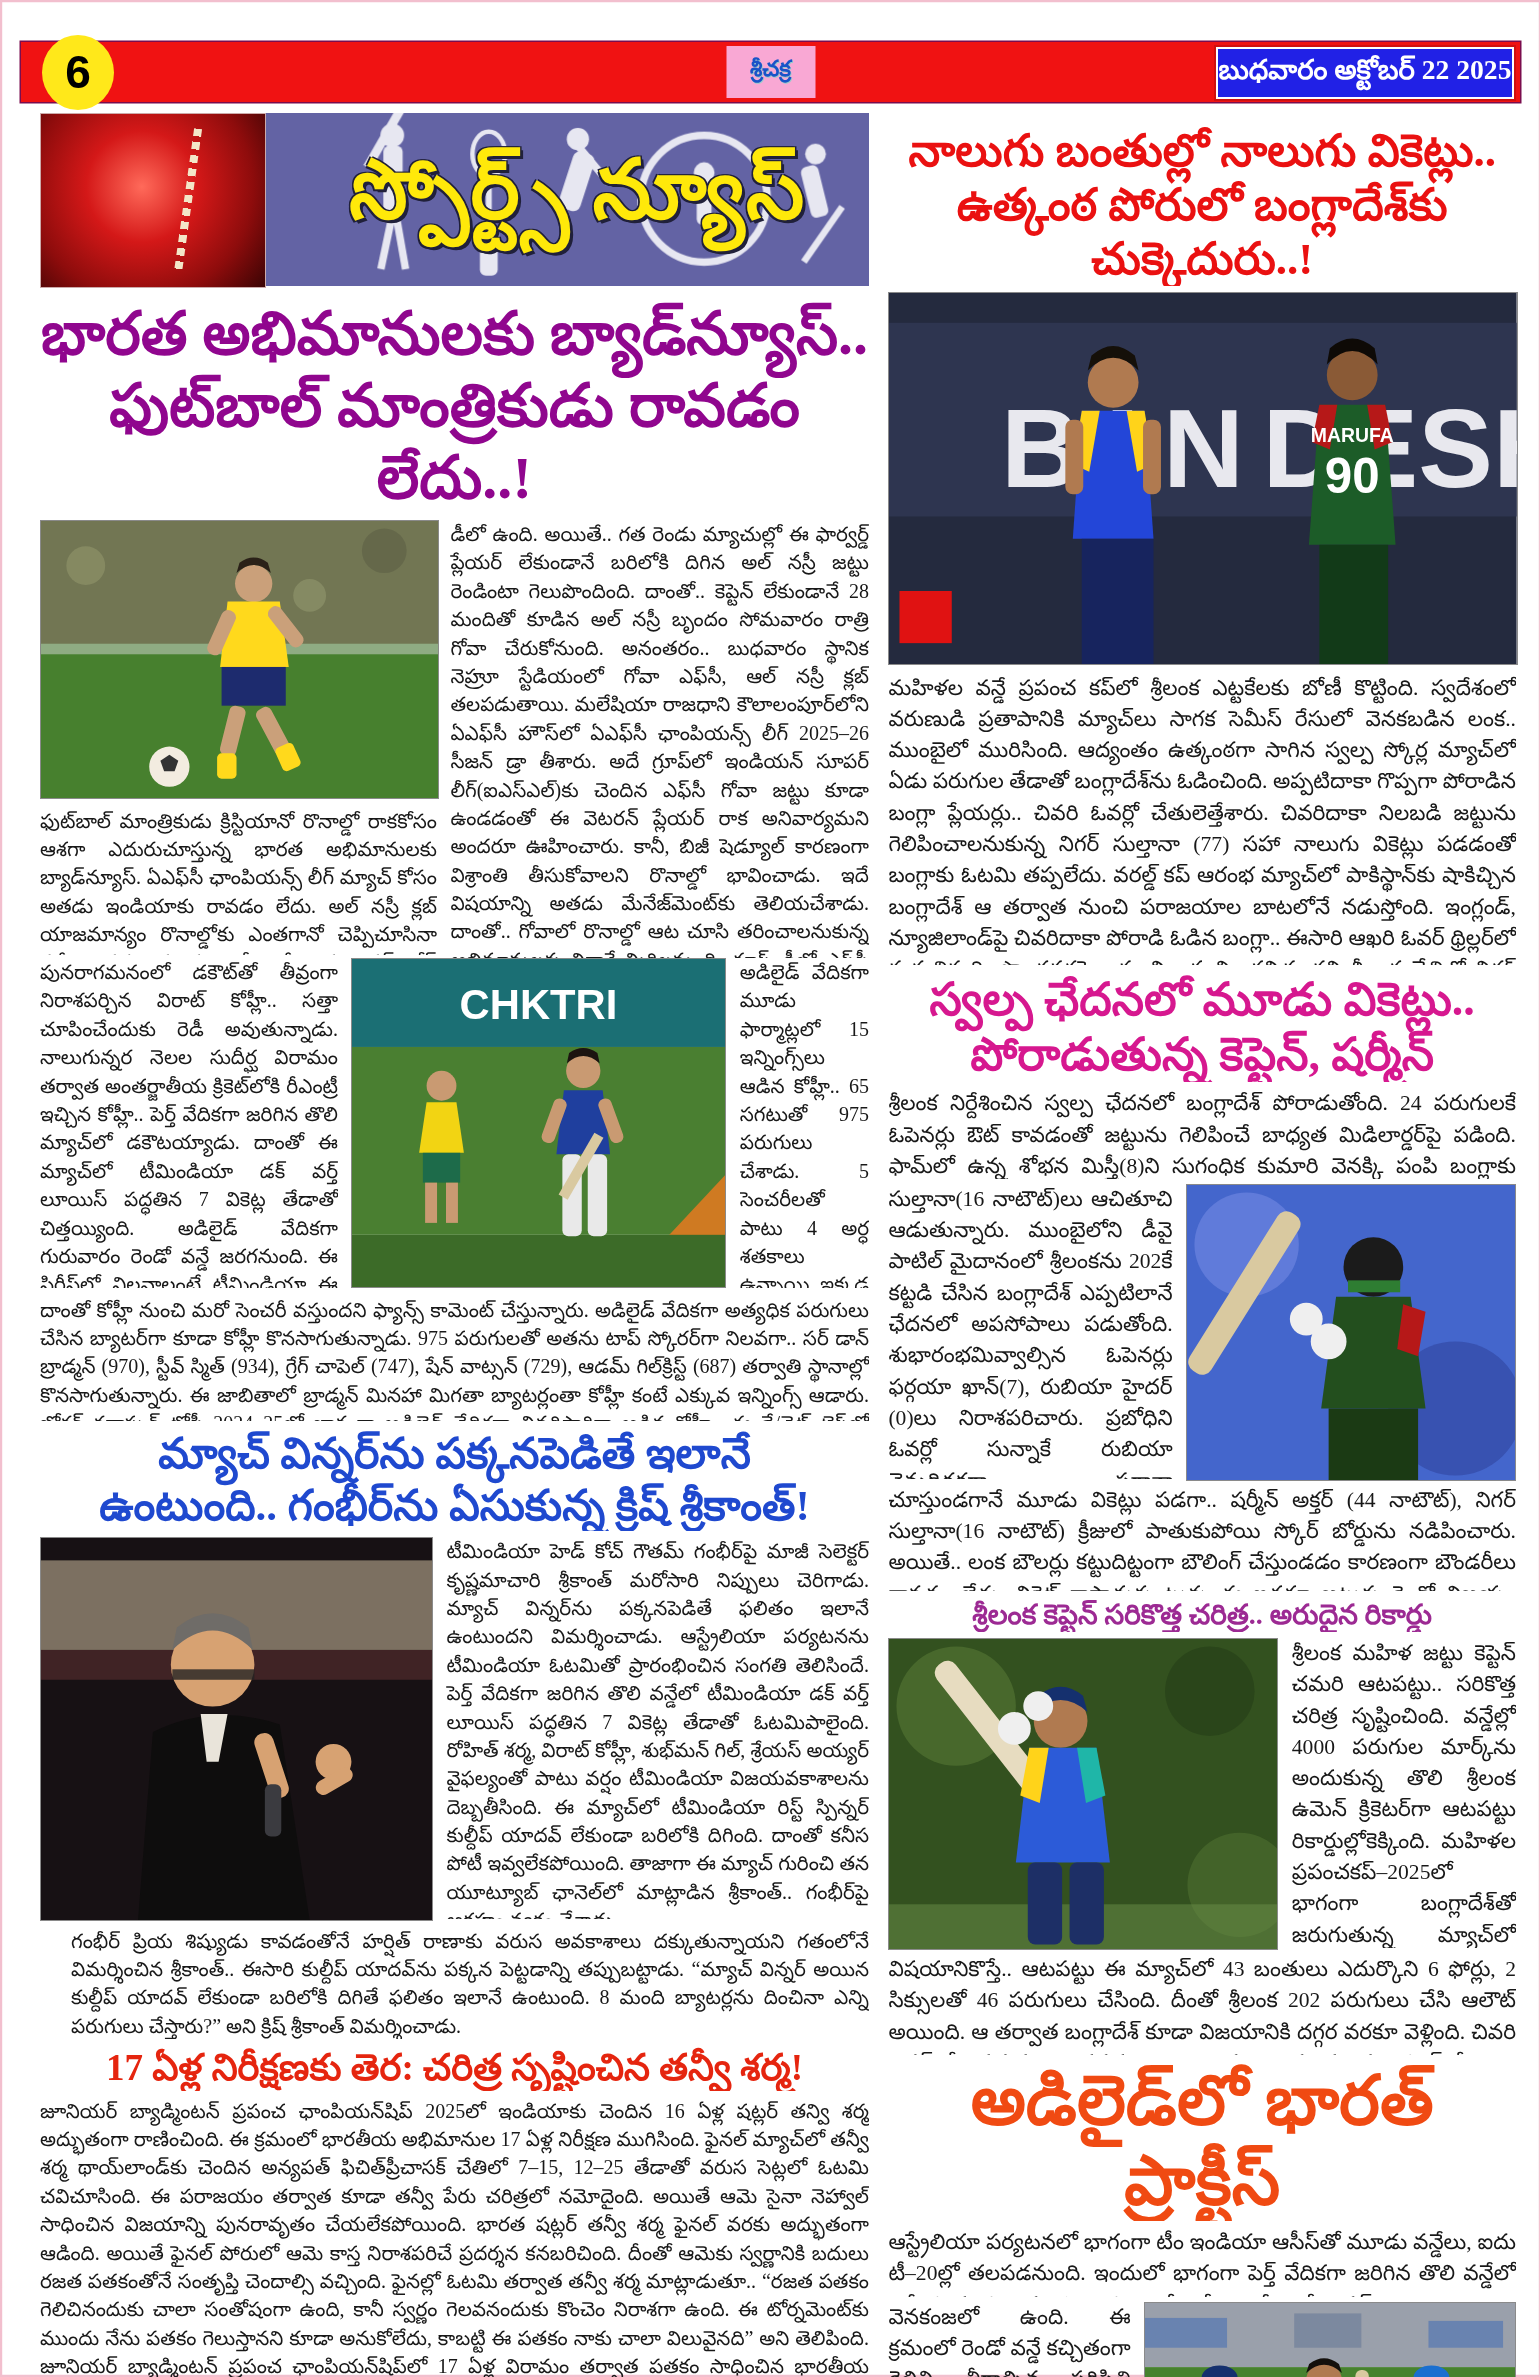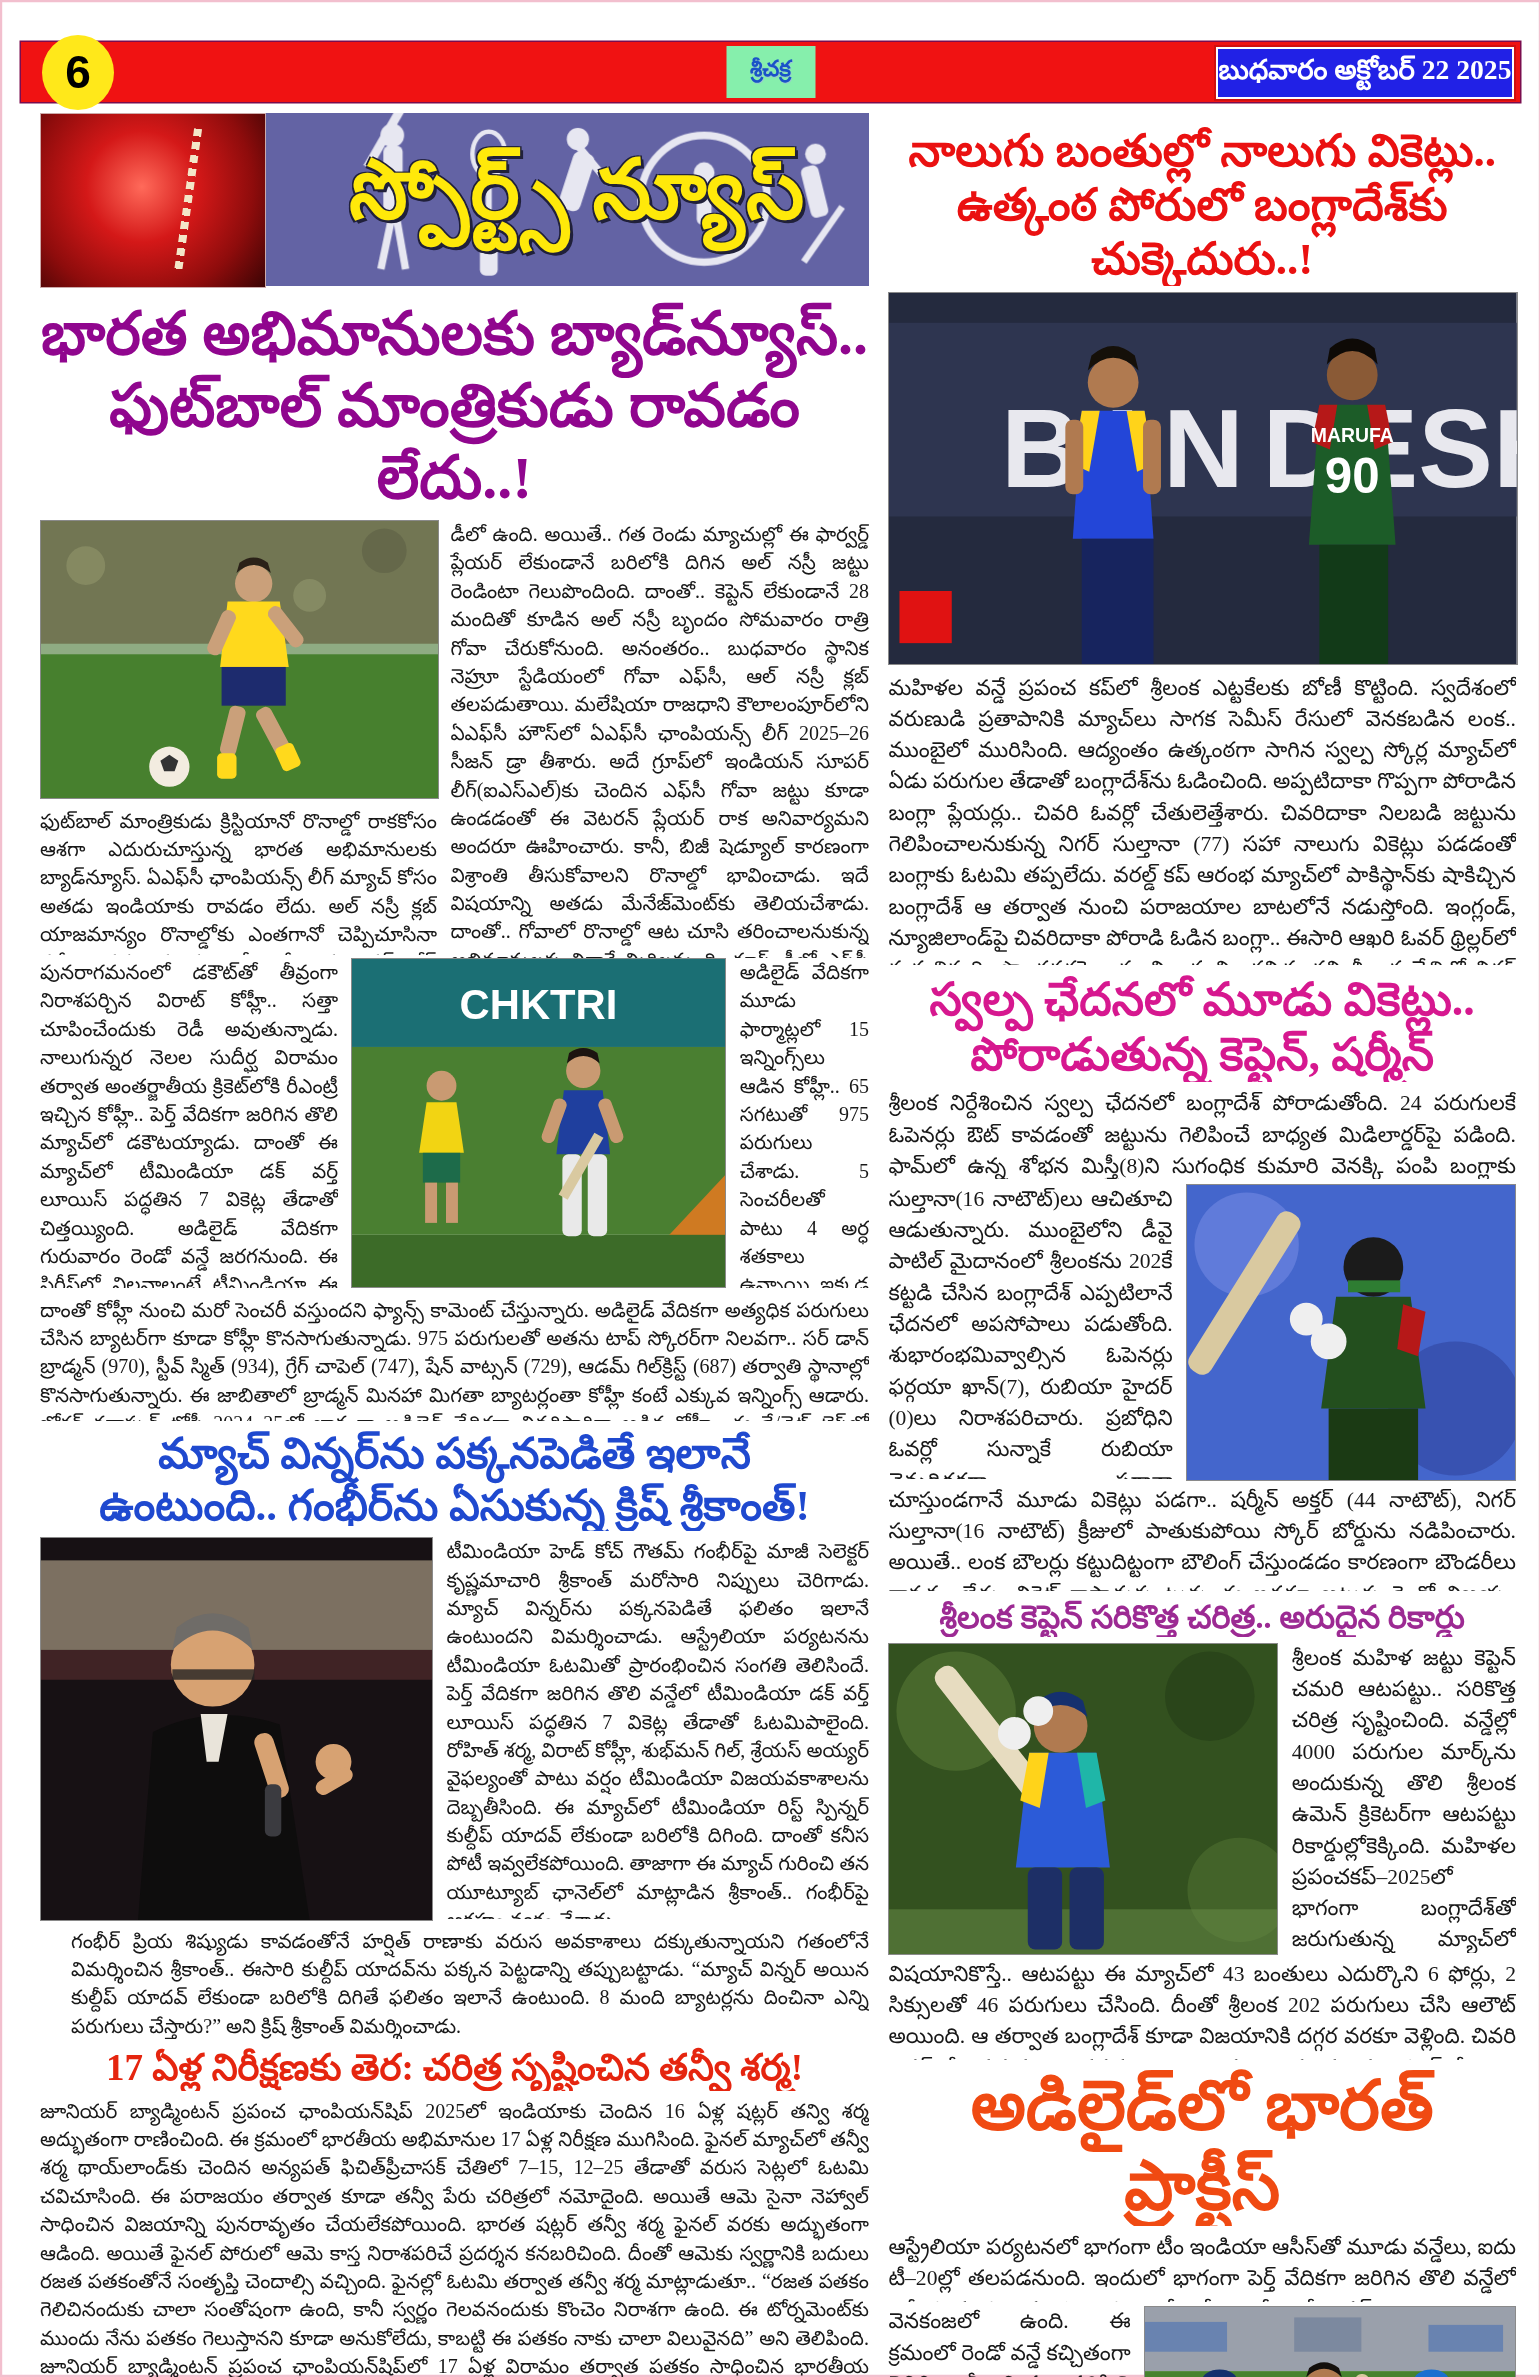--- a/index.html
+++ b/index.html
@@ -7,21 +7,21 @@
   .page{position:relative;width:1541px;height:2377px;background:#ffffff;overflow:hidden;
         font-family:"Liberation Serif","DejaVu Serif",serif;color:#141414;
         box-shadow:inset 0 0 0 2.2px #f2bfce;}
   
   .topbar{position:absolute;top:42px;left:21px;right:21px;height:60px;background:#f01212;
           box-shadow:0 0 0 1.5px #7a0d4e;}
   .pagenum{position:absolute;left:21px;top:-7.5px;width:72px;height:75px;background:#ffe81a;
            border-radius:50%;display:flex;align-items:center;justify-content:center;
            font:bold 46px "Liberation Sans",sans-serif;color:#000;z-index:5;}
   .mast{position:absolute;left:50%;transform:translateX(-50%);top:3.7px;height:52px;width:89px;
-        background:#86efac;display:flex;align-items:center;justify-content:center;
+        background:#f9a8d4;display:flex;align-items:center;justify-content:center;
         color:#1a53c8;font-weight:bold;font-size:22.4px;text-shadow:0.7px 0.7px 0 #9cc;}
   .datebox{position:absolute;right:6px;top:5.2px;width:294px;height:48px;background:#2121e6;
            border:2.2px solid #ffffff;outline:2.2px solid #cf0f0f;color:#fff;display:flex;
            align-items:center;justify-content:center;font-weight:bold;font-size:27.6px;}
   
   .content{position:absolute;top:113px;left:40px;right:25px;display:flex;gap:19.4px;}
   .col-left{width:829px;display:flex;flex-direction:column;}
   .col-right{flex:1;display:flex;flex-direction:column;}
   
   .banner{display:flex;height:173px;margin-bottom:4.5px;}
@@ -35,21 +35,21 @@
         font-weight:bold;font-size:83px;color:#ffe90a;letter-spacing:1.5px;
         text-shadow:3px 3px 0 #20203a, -1.5px -1.5px 0 #20203a, 1.5px -1.5px 0 #20203a, -1.5px 1.5px 0 #20203a;padding-left:20px;}
   
   .hl{text-align:center;font-weight:bold;line-height:1.2;margin:7.5px 0 6px 0;overflow:hidden;}
   .hl-magenta{color:#90068e;font-size:60px;}
   .hl-purple{color:#8a0b8a;font-size:43px;}
   .hl-blue{color:#1f49cf;font-size:43px;}
   .hl-red{color:#ea1111;font-size:45px;}
   .hl-redsm{color:#e5250f;font-size:37px;}
   .hl-pink{color:#d6188f;font-size:46px;}
-  .hl-plum{color:#9c2a93;font-size:32px;}
+  .hl-plum{color:#9c2a93;font-size:28px;}
   .hl-orange{color:#f04a12;font-size:69px;line-height:1.15;}
   
   .bt{font-size:20px;line-height:1.42;text-align:justify;color:#181818;overflow:hidden;margin:0;}
   .bt-lg{font-size:21.6px;line-height:1.45;}
   .row{display:flex;gap:13.4px;}
   .photo{position:relative;overflow:hidden;border:0.7px solid #8a8a8a;flex-shrink:0;}
   svg{display:block;}
   .fill{width:100%;height:100%;}
 </style>
 </head>

